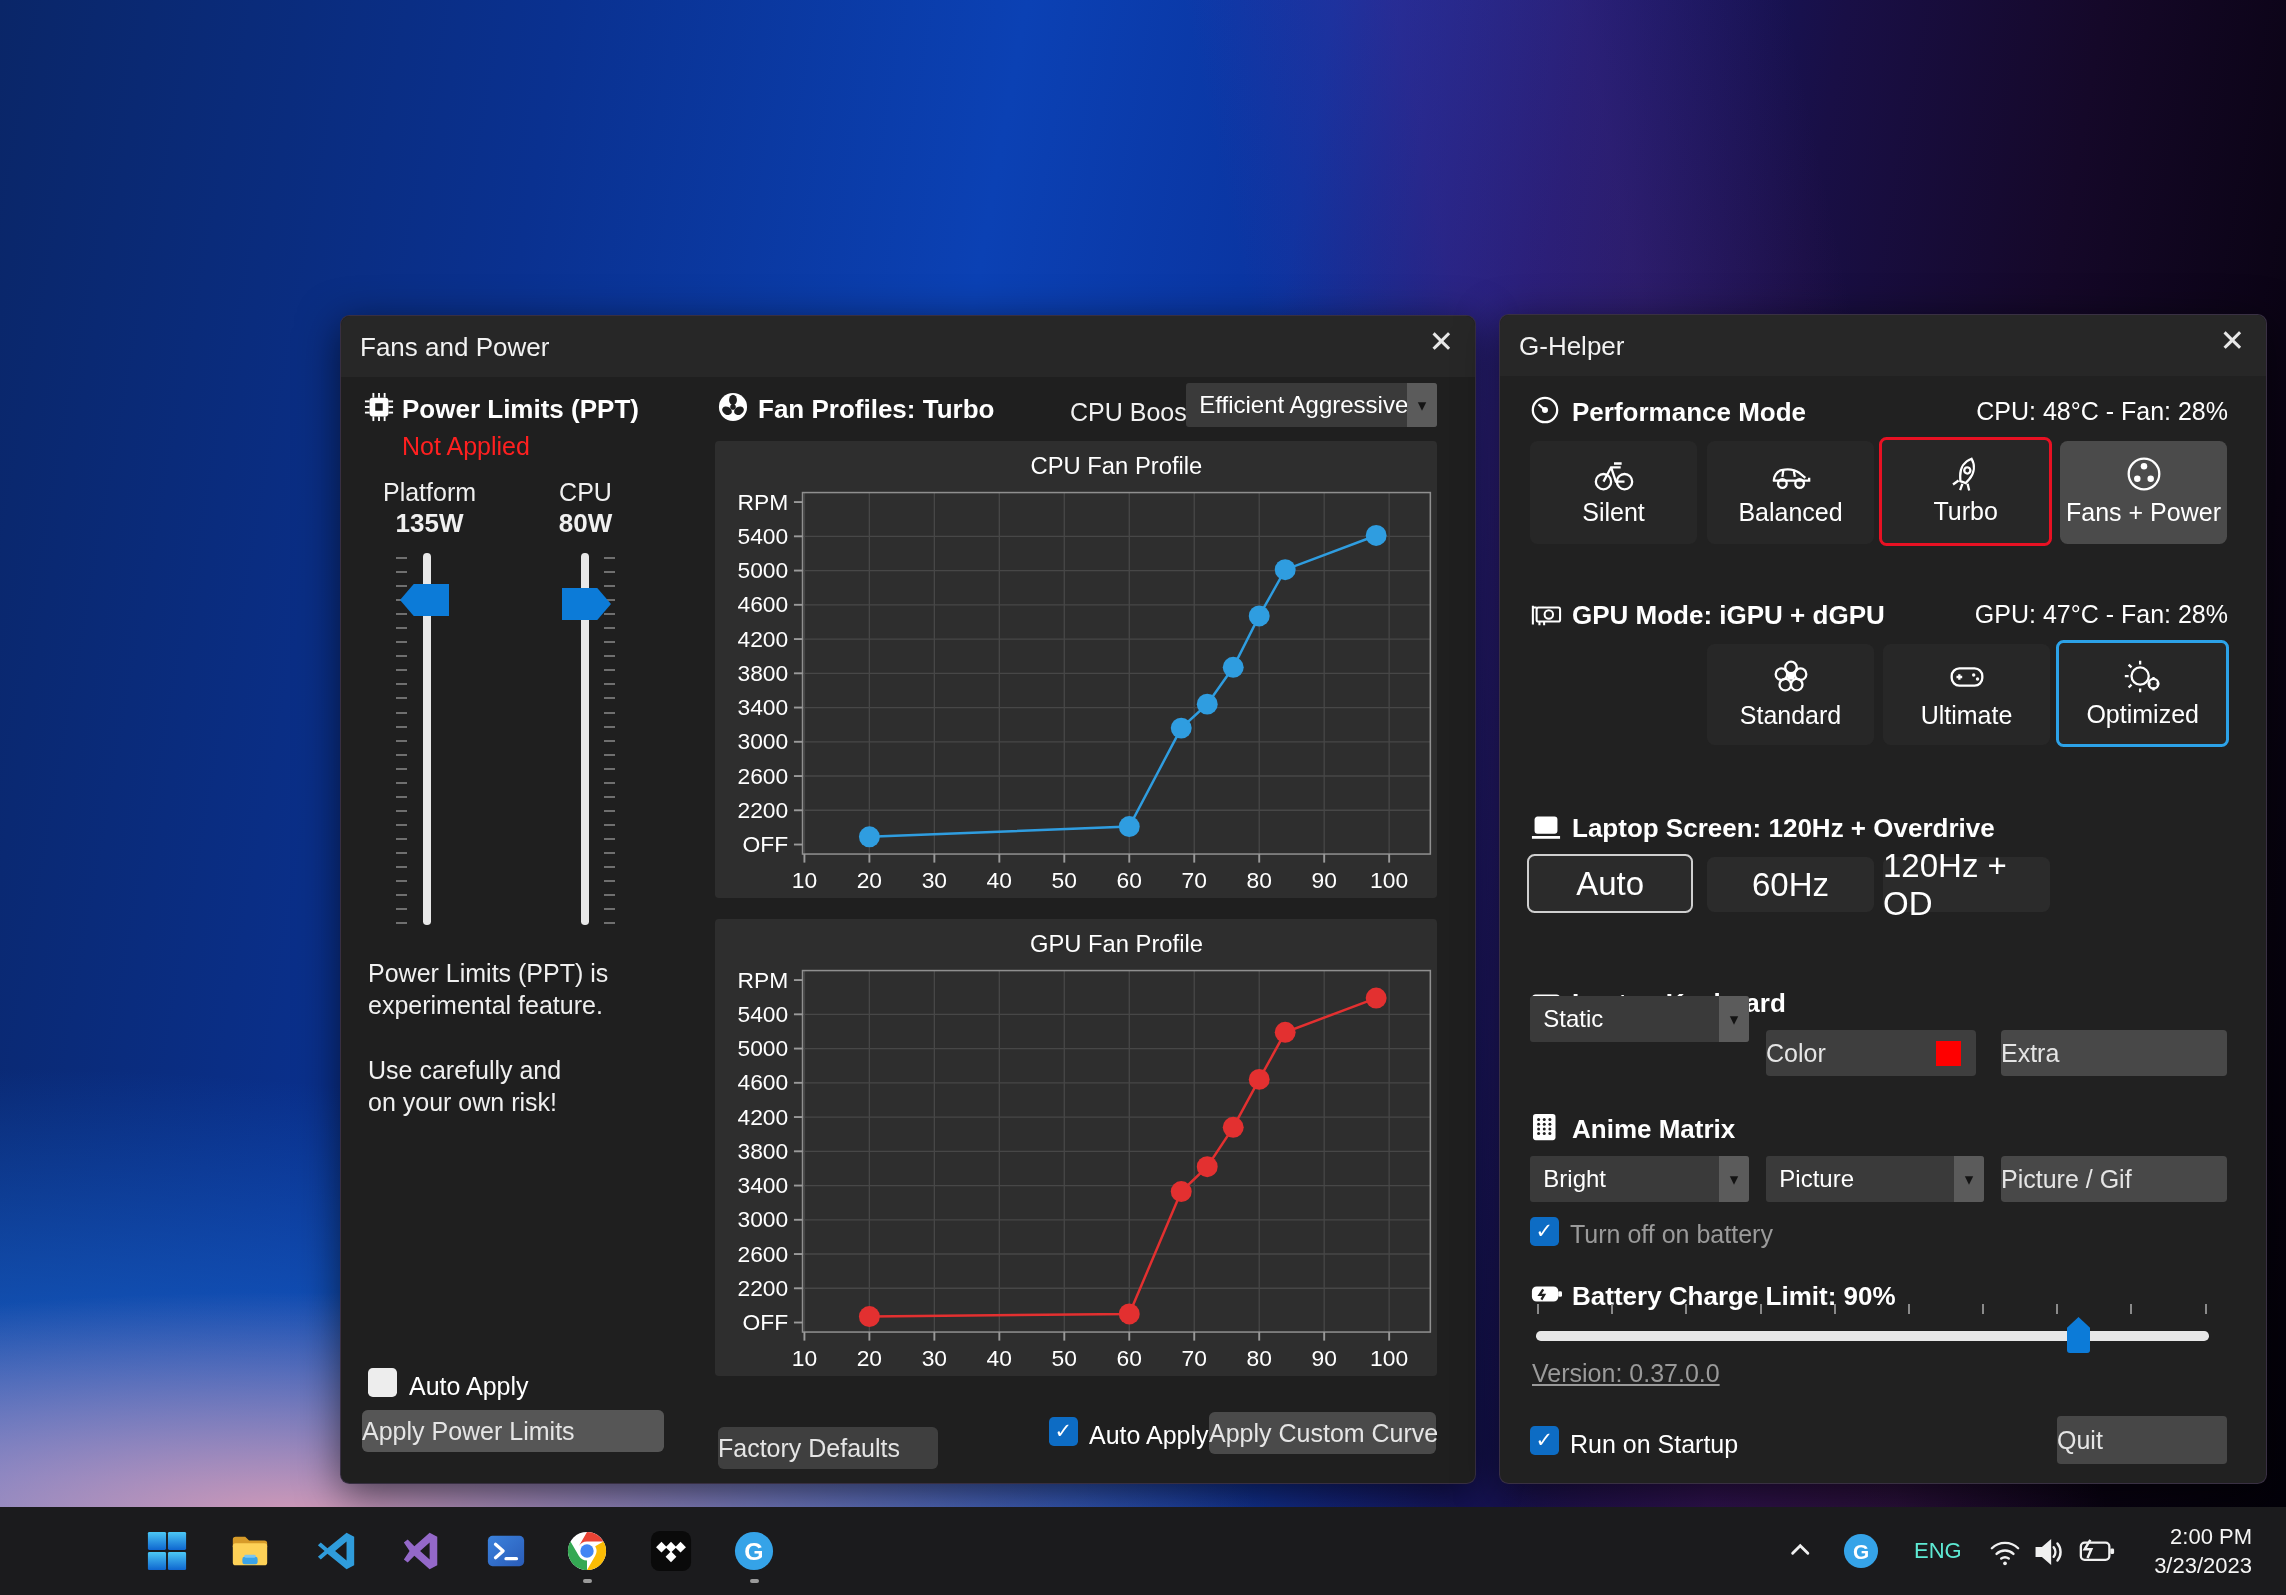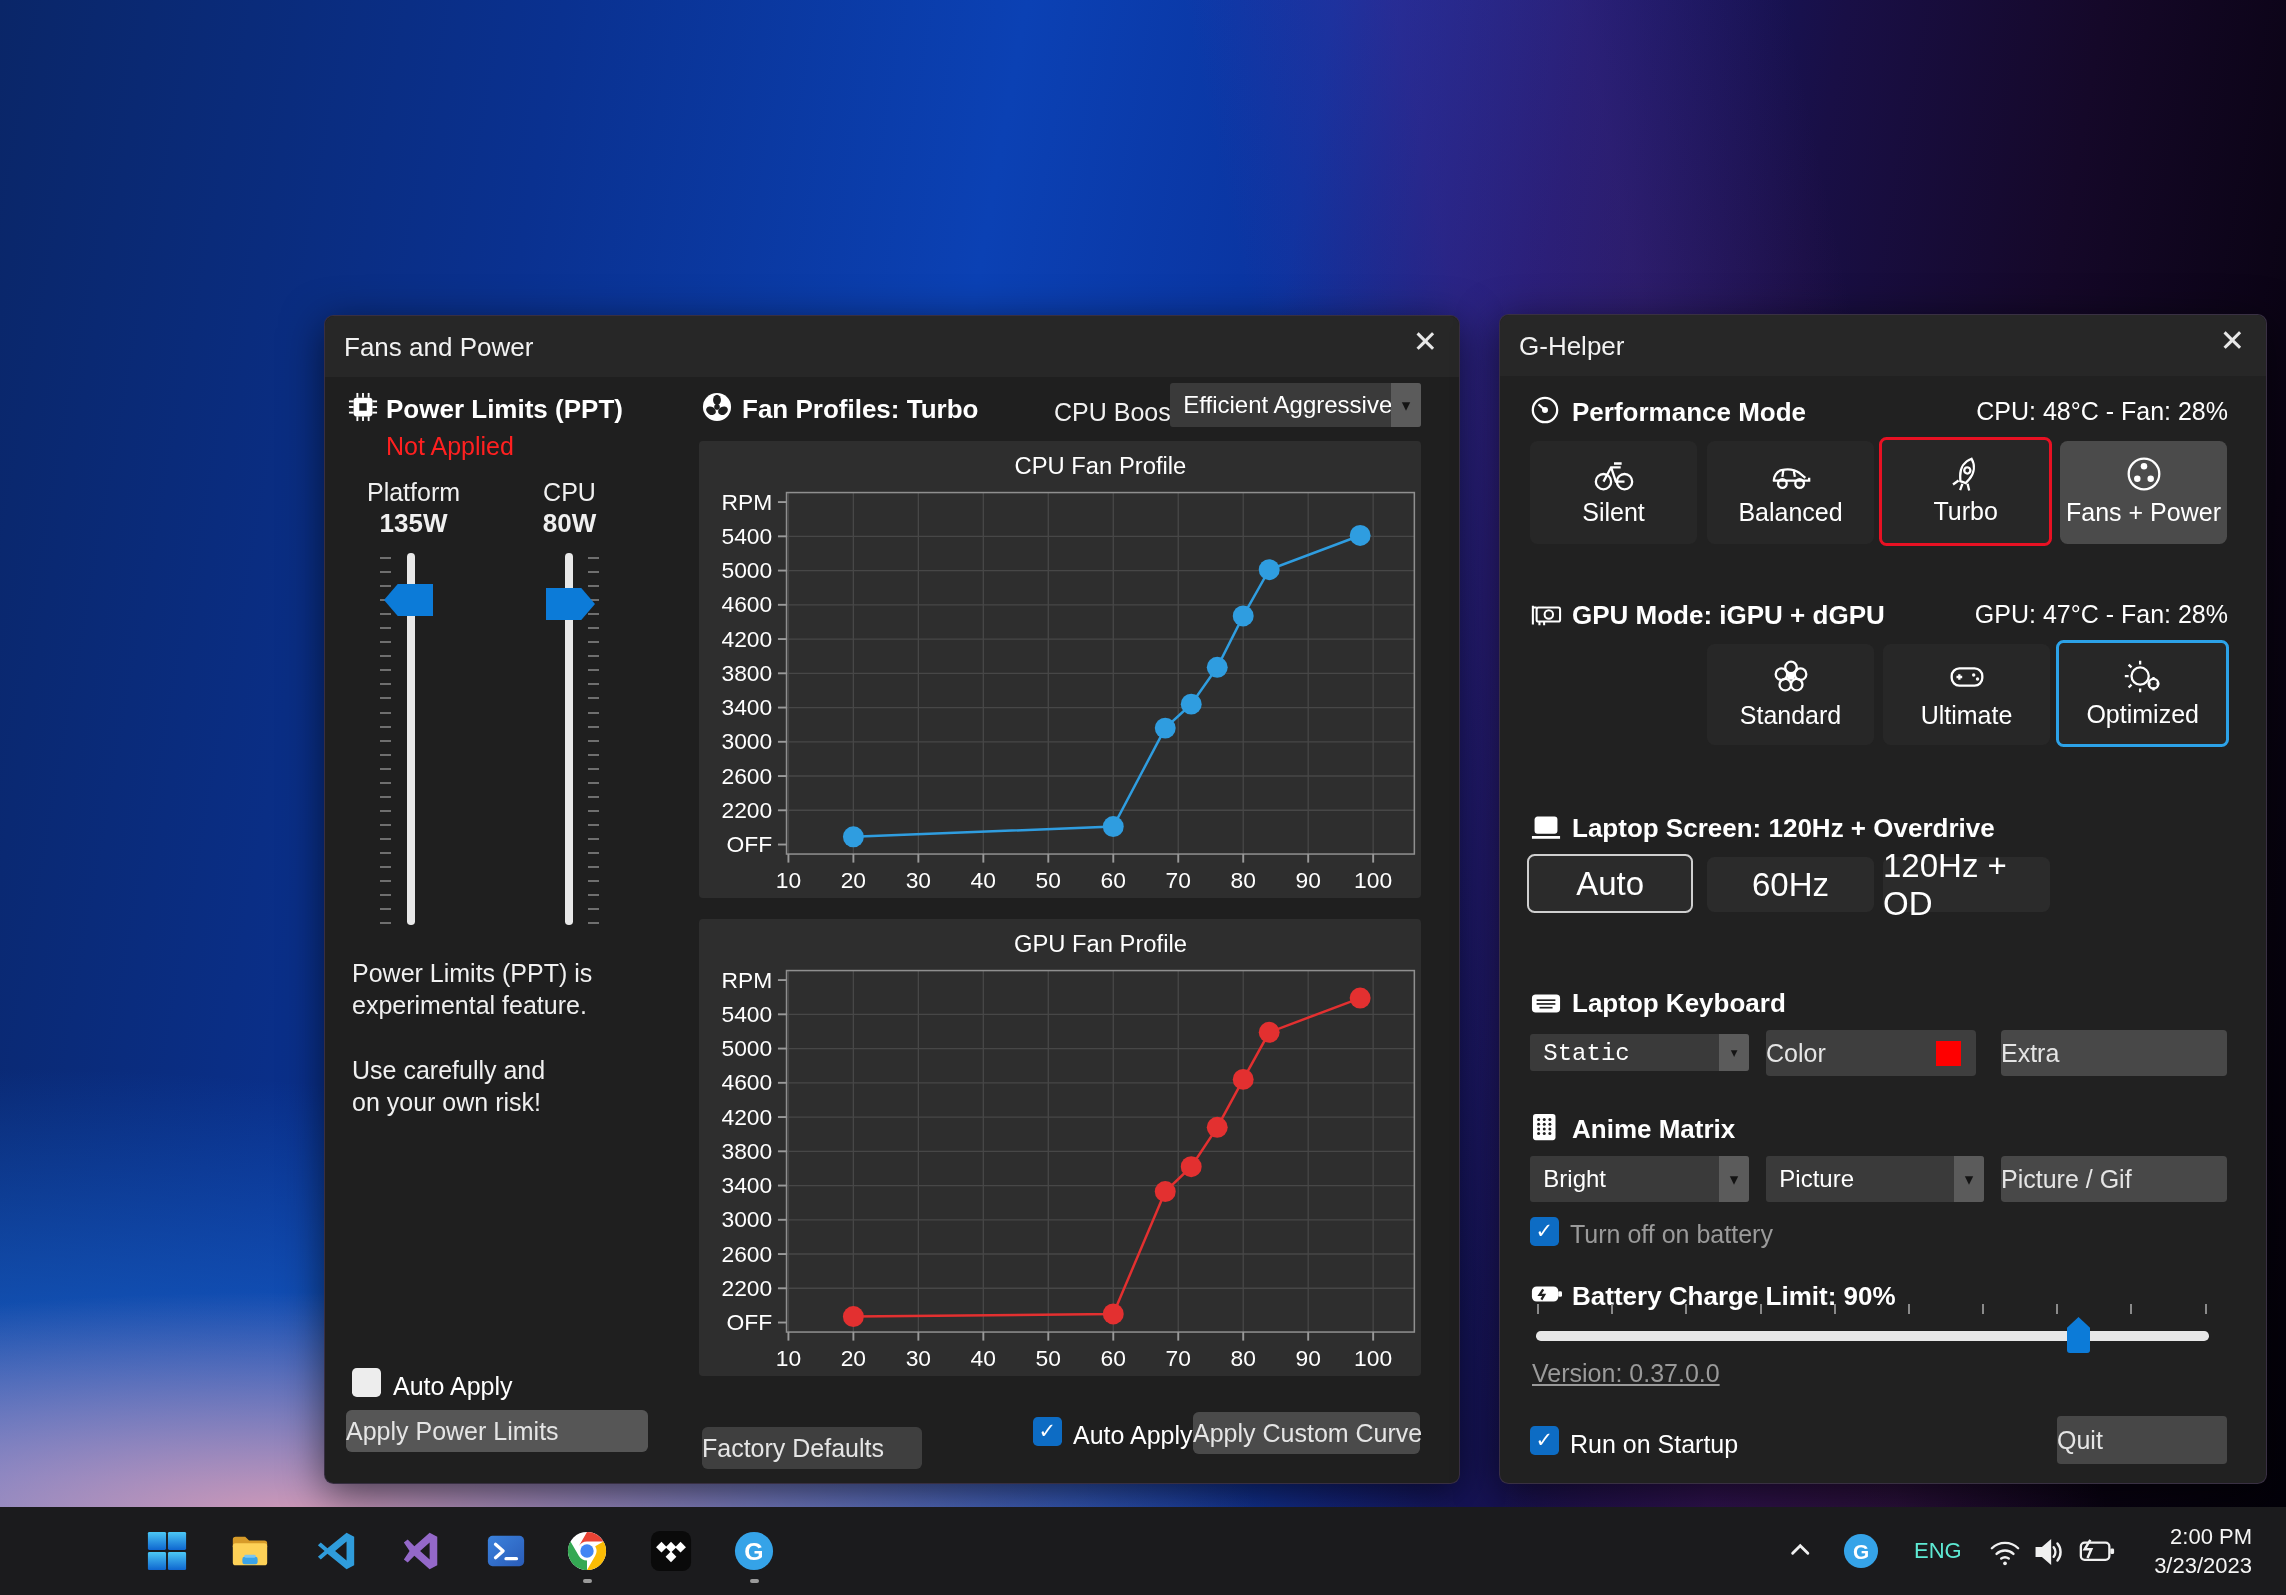--- a/index.html
+++ b/index.html
@@ -50,21 +50,21 @@
   .traytxt{position:absolute;top:31px;font-size:22px;color:#5eead4;}
   .clock{position:absolute;right:34px;top:16px;text-align:right;font-size:22px;line-height:28.5px;color:#f5f5f5;}
   svg.chart text{font-family:"Liberation Sans",sans-serif;}
   .gh-btn{position:absolute;background:#2b2b2b;border-radius:7.6px;display:flex;align-items:center;justify-content:center;font-size:33px;}
 </style>
 </head>
 <body>
 
 <div class="desktop">
 
-  <section class="window" id="fansWin" style="left:324px;top:315px;width:1134px;height:1167px;">
+  <section class="window" id="fansWin" style="left:340px;top:315px;width:1134px;height:1167px;">
     <div class="titlebar">
       <span class="wtitle">Fans and Power</span>
       <span class="closex">✕</span>
     </div>
 
     <span class="hico" style="left:23px;top:76px;">
       <svg width="30" height="30" viewBox="0 0 32 32">
           <rect x="6" y="6" width="20" height="20" rx="3" fill="#fff"></rect>
           <rect x="12" y="12" width="8" height="8" fill="#1f1f1f"></rect>
           <g stroke="#fff" stroke-width="2">
@@ -458,21 +458,21 @@
           <rect x="3" y="8" width="28" height="17" rx="3" fill="#fff"></rect>
           <g stroke="#1f1f1f" stroke-width="1.8">
             <line x1="7" y1="13" x2="27" y2="13"></line>
             <line x1="7" y1="17" x2="27" y2="17"></line>
             <line x1="10" y1="21" x2="24" y2="21"></line>
           </g>
         </svg>
     </span>
     <div class="hdr" style="left:72px;top:673px;">Laptop Keyboard</div>
 
-    <div class="dd" style="left:30px;top:719px;width:219px;height:37px;font-family:Liberation Mono, monospace;">
+    <div class="dd" style="left:30px;top:681px;width:219px;height:46px;">
       <span class="ddval">Static</span>
       <span class="ddarrow">▾</span>
     </div>
     <div class="btn" style="left:266px;top:715px;width:210px;height:46px;background:#3e3e3e;border-radius:3.8px;">
       <span>Color</span>
       <span class="swatch" style="right:15px;top:10.5px;background:#ff0000;"></span>
     </div>
     <div class="btn" style="left:501px;top:715px;width:226px;height:46px;background:#484848;border-radius:3.8px;">Extra</div>
 
     <span class="hico" style="left:30px;top:797px;">

